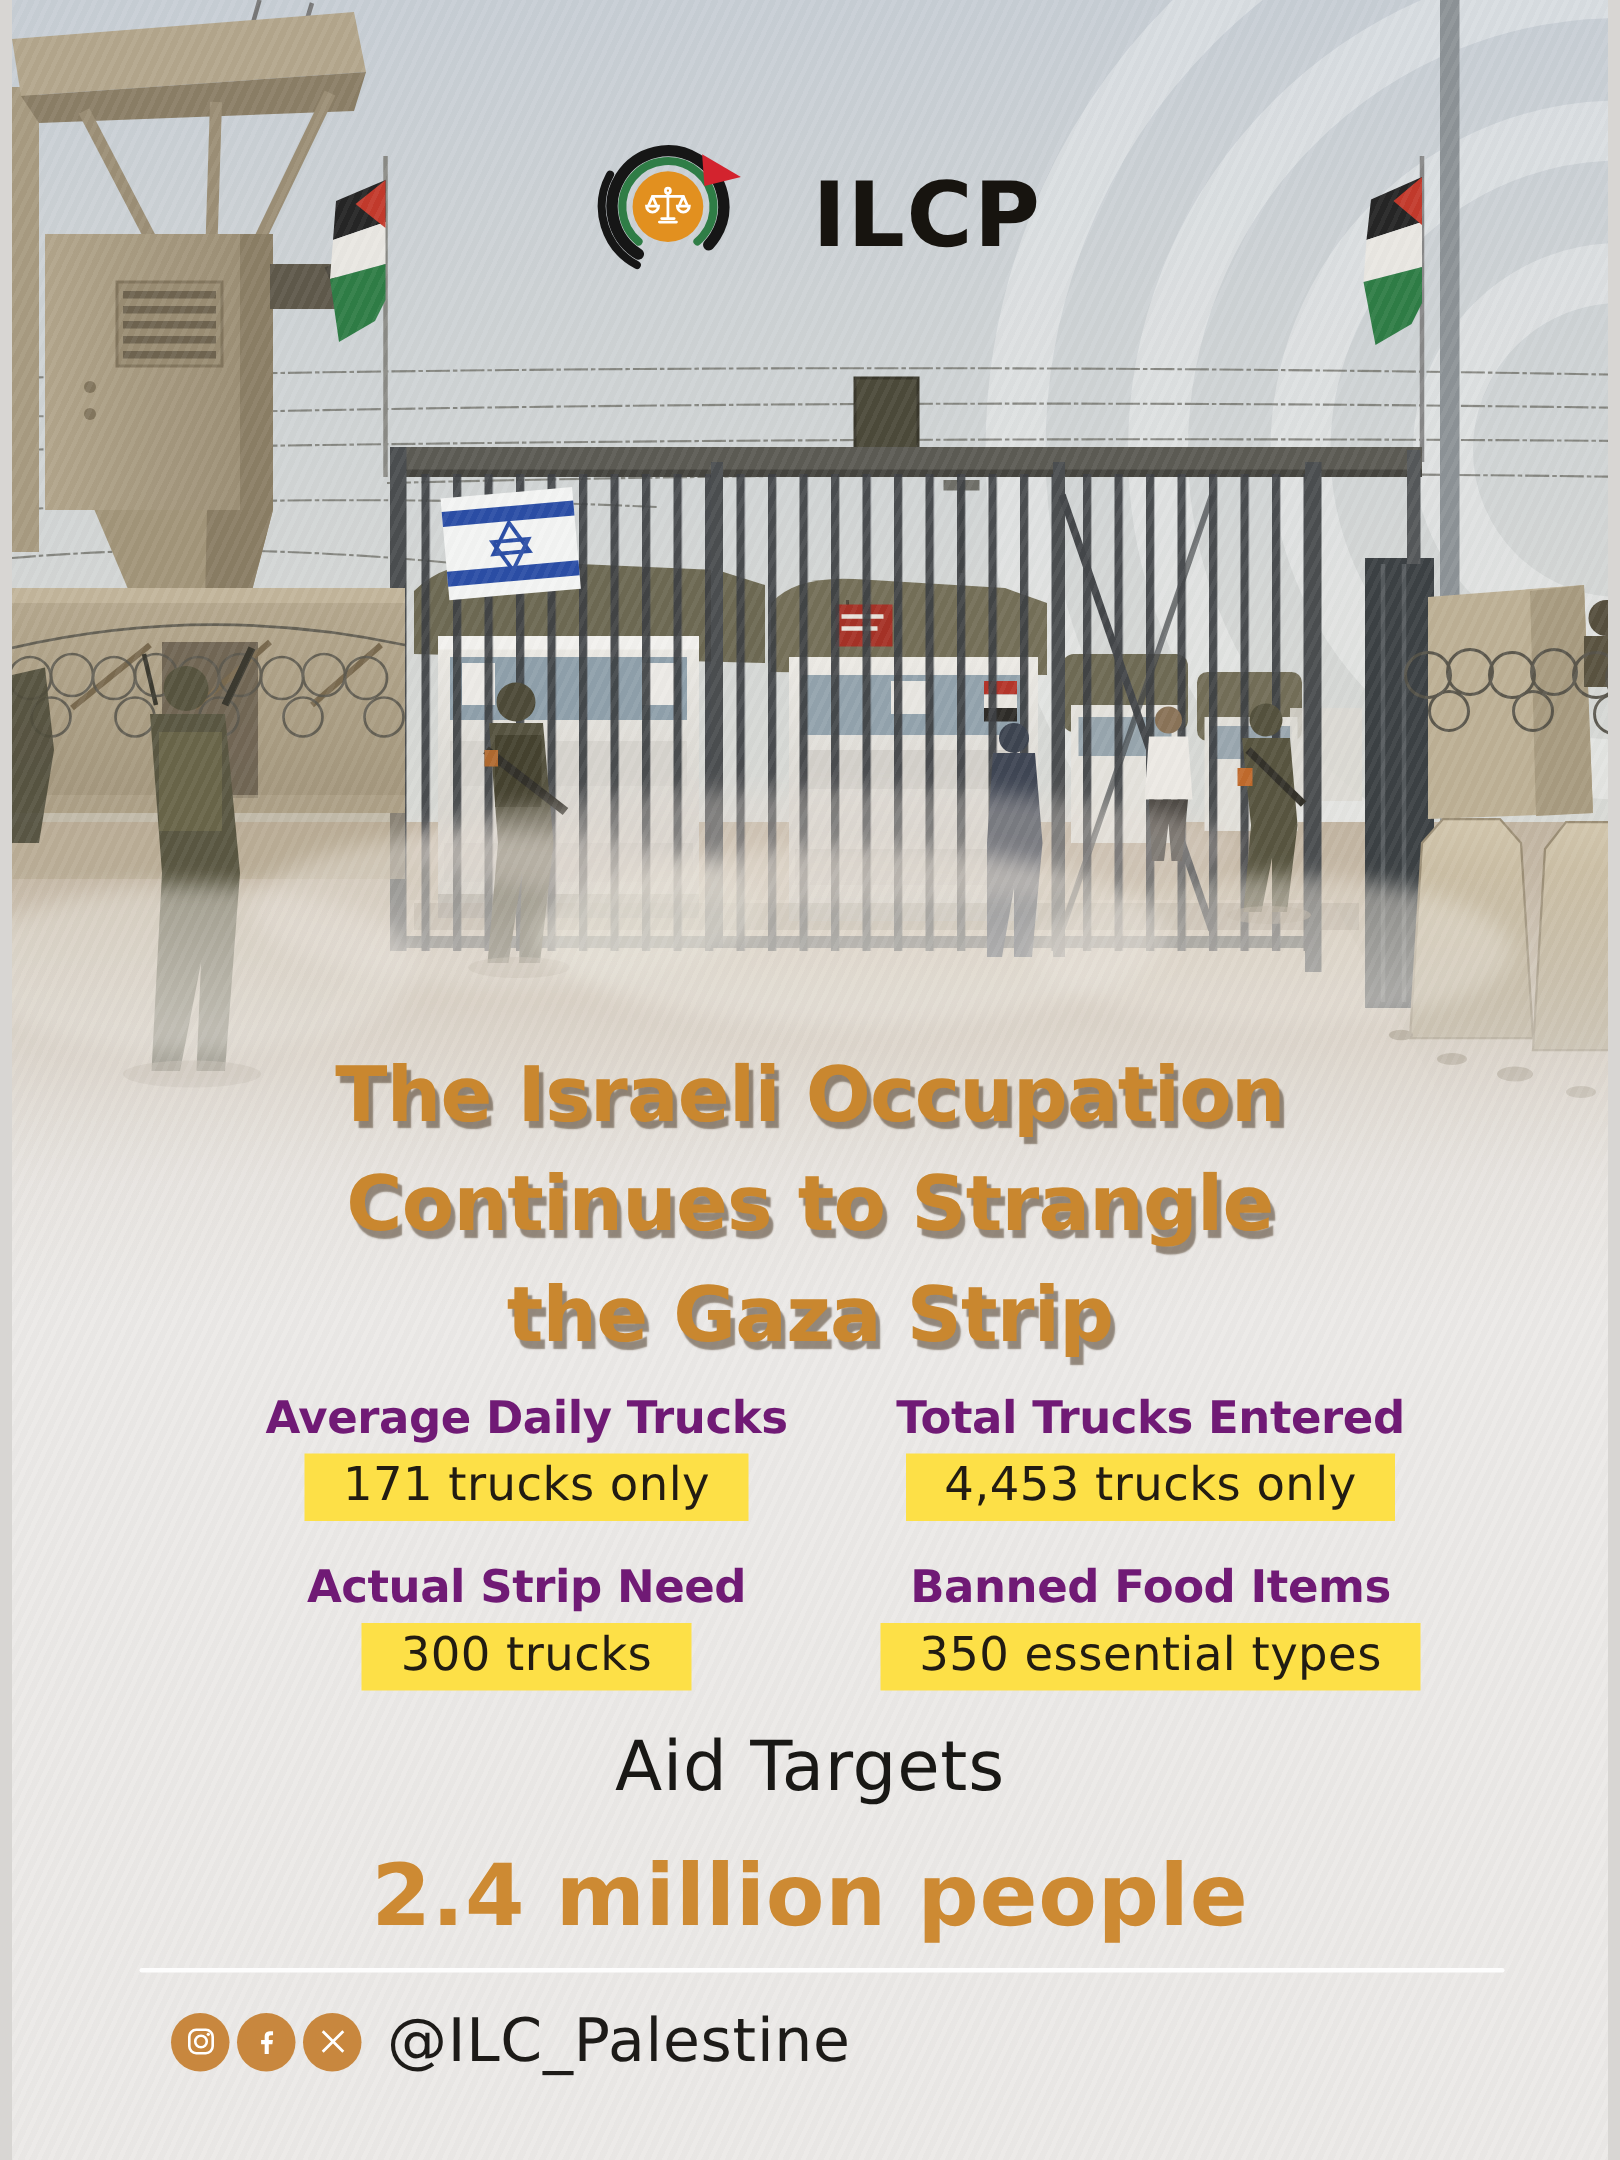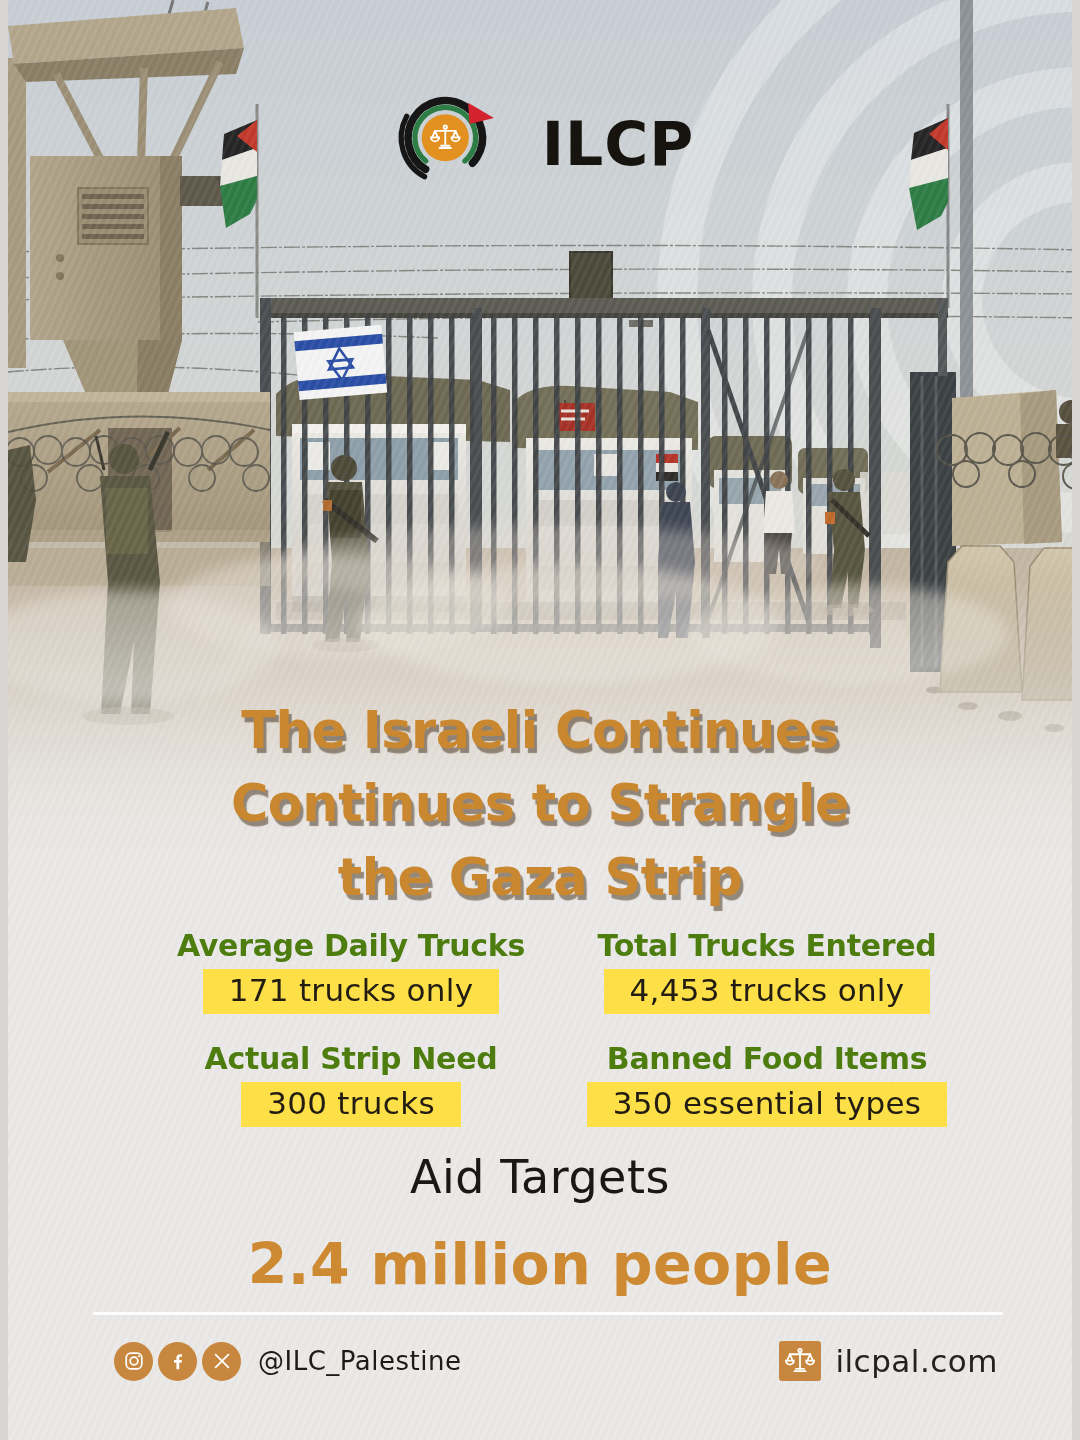--- a/index.html
+++ b/index.html
@@ -15,38 +15,38 @@
   .logo-mark{width:152px;height:118px;}
   .logo-text{font-size:60px;font-weight:bold;color:#17140f;letter-spacing:1px;line-height:1;margin-top:14px;}
 
   .headline{position:absolute;top:694px;left:0;width:100%;margin:0;text-align:center;
     font-size:51px;font-weight:bold;color:#c9872f;line-height:1.44;letter-spacing:-.5px;
     text-shadow:3px 5px 1px rgba(74,57,36,.55);}
 
   .stats{position:absolute;top:928px;left:50%;transform:translateX(calc(-50% + 22px));
     display:grid;grid-template-columns:400px 412px;column-gap:10px;row-gap:27px;}
   .stat{text-align:center;}
-  .stat-label{font-size:30px;font-weight:bold;color:#4d7c0f;letter-spacing:-.3px;}
+  .stat-label{font-size:30px;font-weight:bold;color:#701a75;letter-spacing:-.3px;}
   .stat-value{display:inline-block;margin-top:6px;background:#fde047;color:#221c12;
     font-size:31px;padding:3px 26px 6px;letter-spacing:.3px;}
 
   .aid{position:absolute;top:1150px;left:0;width:100%;text-align:center;}
   .aid-label{font-size:46px;color:#191815;letter-spacing:.5px;}
   .aid-value{margin-top:27px;font-size:57px;font-weight:bold;color:#cd8a33;letter-spacing:.5px;}
 
   .divider{position:absolute;top:1312px;left:85px;width:910px;height:3px;border:0;margin:0;
     background:rgba(255,255,255,.9);border-radius:2px;}
 
   .footer{position:absolute;top:1332px;left:0;width:1080px;padding:0 90px 0 106px;box-sizing:border-box;
     display:flex;justify-content:space-between;align-items:center;height:58px;}
   .social{display:flex;align-items:center;}
   .social-circle{width:39px;height:39px;border-radius:50%;background:#c8873e;display:flex;
     align-items:center;justify-content:center;margin-right:5px;}
   .social-circle svg{width:22px;height:22px;}
-  .handle{margin-left:12px;font-size:26px;color:#1d1b18;letter-spacing:.5px;}
+  .handle{margin-left:12px;font-size:40px;color:#1d1b18;letter-spacing:.5px;}
   .site{display:flex;align-items:center;gap:14px;}
   .scales-badge{width:42px;height:40px;background:#c8873e;border-radius:3px;display:flex;
     align-items:center;justify-content:center;}
   .scales-badge svg{width:30px;height:30px;}
   .website{font-size:31px;color:#242220;letter-spacing:.5px;}
 </style>
 </head>
 <body>
 
 <div class="canvas">
@@ -348,21 +348,21 @@
         <circle r="40" fill="none" stroke="#2f7d46" stroke-width="7" stroke-dasharray="195 57" transform="rotate(130)" stroke-linecap="round"></circle>
         <polygon points="30,-46 64,-26 32,-18" fill="#d3232e"></polygon>
         <circle r="31" fill="#e2901f"></circle>
         <use href="#scales" transform="translate(-20,-20)"></use>
       </g>
     </svg>
     <span class="logo-text">ILCP</span>
   </div>
 
   <h1 class="headline">
-    <span>The Israeli Continues</span><br>
+    <span>The Israeli Occupation</span><br>
     <span>Continues to Strangle</span><br>
     <span>the Gaza Strip</span>
   </h1>
 
   <section class="stats">
     <div class="stat">
       <div class="stat-label">Average Daily Trucks</div>
       <div class="stat-value">171 trucks only</div>
     </div>
     <div class="stat">
@@ -400,23 +400,15 @@
           <path d="M13.3 21v-7h2.6l.4-3.1h-3V8.9c0-.9.3-1.5 1.6-1.5h1.5V4.6c-.3 0-1.2-.1-2.3-.1-2.3 0-3.8 1.4-3.8 3.9v2.5H7.7V14h2.6v7h3z"></path>
         </svg>
       </span>
       <span class="social-circle">
         <svg viewBox="0 0 24 24" fill="none" stroke="#ffffff" stroke-width="2">
           <path d="M4.5 4.5 L19.5 19.5 M19.5 4.5 L4.5 19.5"></path>
         </svg>
       </span>
       <span class="handle">@ILC_Palestine</span>
     </div>
-    <div class="site">
-      <span class="scales-badge">
-        <svg viewBox="0 0 40 40">
-            <use href="#scales"></use>
-          </svg>
-      </span>
-      <span class="website">ilcpal.com</span>
-    </div>
   </footer>
 
 </div>
 
 </body></html>

